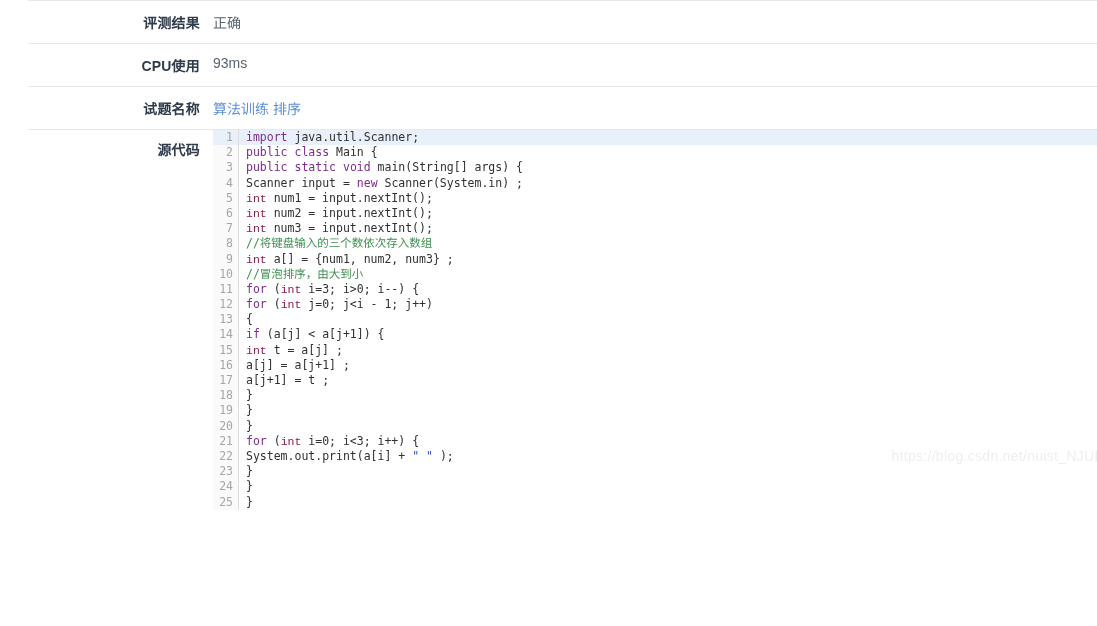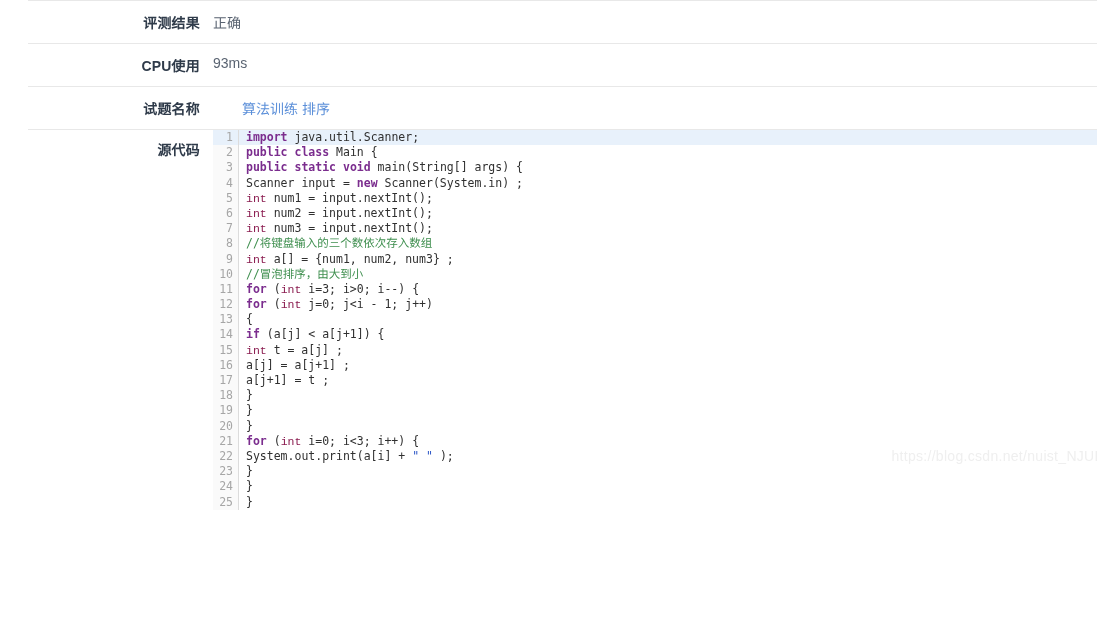--- a/index.html
+++ b/index.html
@@ -52,21 +52,20 @@
     padding: 11px 0 11px 0;
     font-size: 14px;
     color: #5a6472;
     white-space: nowrap;
   }
   .cell-value.link-value a,
   .cell-value.link-value .link {
     color: #5b8fd9;
     text-decoration: none;
     cursor: pointer;
-    margin-left: 29px;
   }
 
   
   .code-row .cell-label {
     padding-top: 9px;
   }
   .code-row .cell-value {
     padding: 0;
   }
 
@@ -104,21 +103,21 @@
   .lc {
     display: inline-block;
     padding-left: 7px;
     vertical-align: top;
     color: #303030;
     min-width: 1060px;
     box-sizing: border-box;
   }
 
   
-  .tok-kw   { color: #7b2d8e; font-weight: bold; }
+  .tok-kw   { color: #7b2d8e; font-weight: normal; }
   .tok-type { color: #8a1b4f; font-family: Liberation Mono, monospace; }
   .tok-cmt  { color: #3f8f4f; }
   .tok-str  { color: #2b55c6; }
   .tok-pln  { color: #303030; }
 
   
   .watermark {
     position: absolute;
     right: 12px;
     bottom: 8px;

